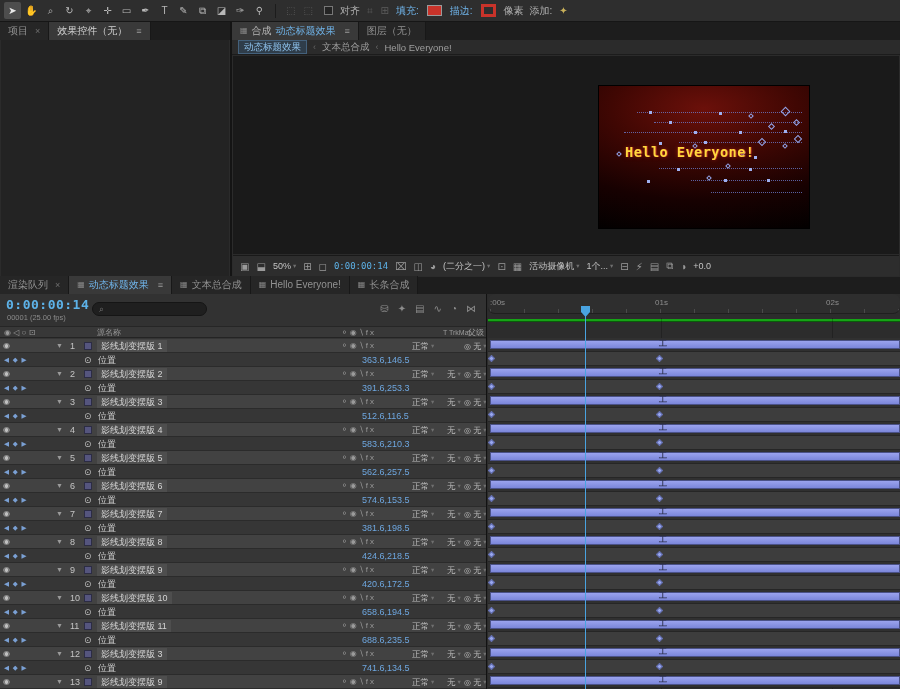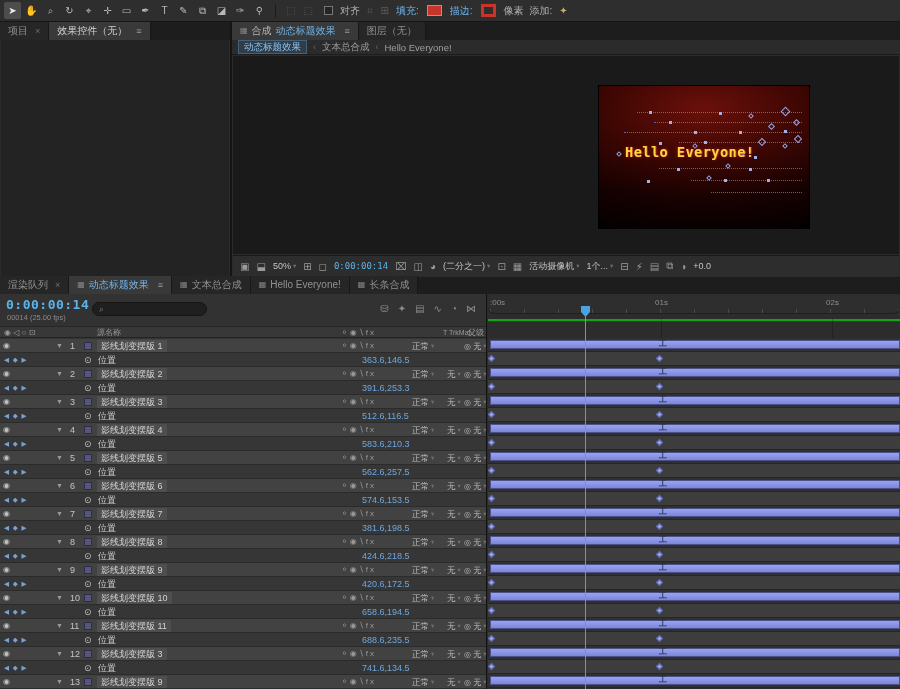--- a/index.html
+++ b/index.html
@@ -272,21 +272,21 @@
       </div>
       <div class="tab">
         <span class="tico">▦</span>
         <span class="tlabel">长条合成</span>
       </div>
     </div>
   <div id="tl-body">
     <div id="tl-left">
       <div id="tl-head">
         <div class="tc">0:00:00:14</div>
-        <div class="fps">00014 (25.00 fps)</div>
+        <div class="fps">00001 (25.00 fps)</div>
         <div class="search">
           <span>⌕</span>
         </div>
         <div id="tl-head-icons">
             <span>⛁</span>
             <span>✦</span>
             <span>▤</span>
             <span>∿</span>
             <span>◔</span>
             <span>⋈</span>

